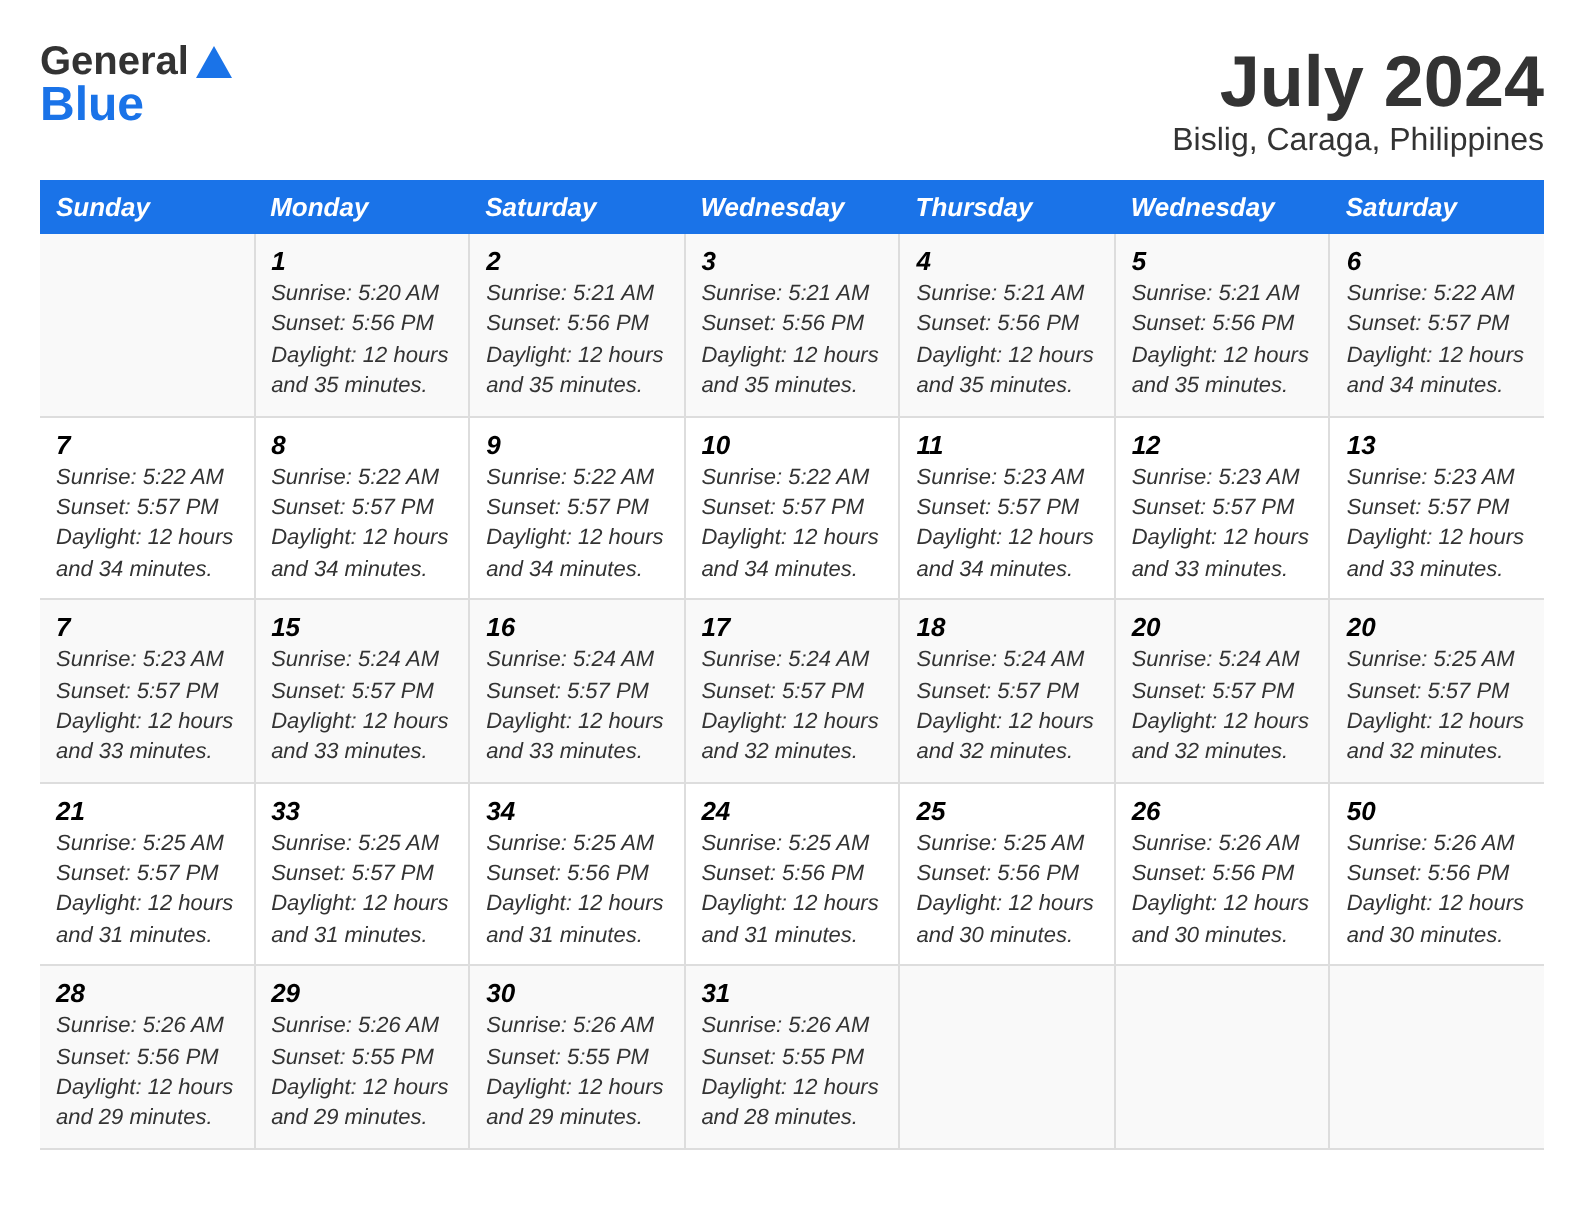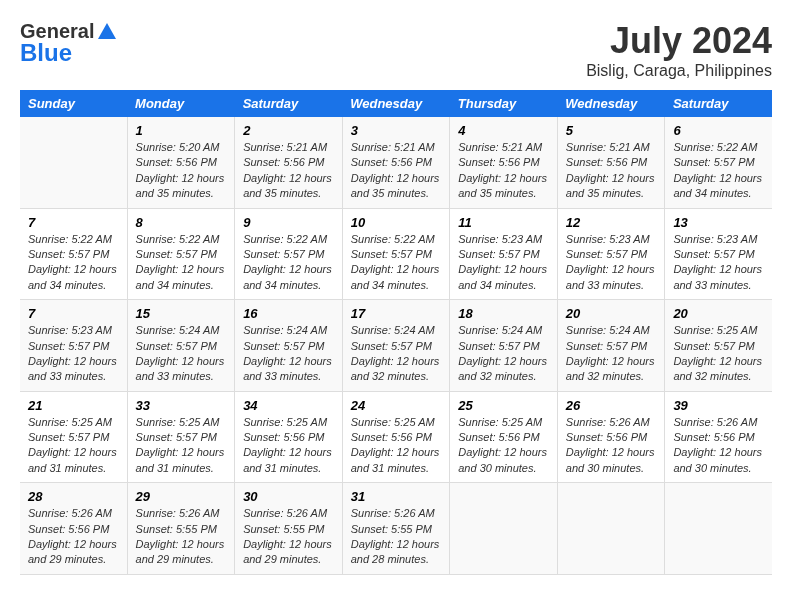--- a/index.html
+++ b/index.html
@@ -303,21 +303,21 @@
 and 30 minutes.</div>
         </td>
         <td>
           <span class="day-number">26</span>
           <div class="day-info" style="white-space: pre-line;">Sunrise: 5:26 AM
 Sunset: 5:56 PM
 Daylight: 12 hours
 and 30 minutes.</div>
         </td>
         <td>
-          <span class="day-number">39</span>
+          <span class="day-number">50</span>
           <div class="day-info" style="white-space: pre-line;">Sunrise: 5:26 AM
 Sunset: 5:56 PM
 Daylight: 12 hours
 and 30 minutes.</div>
         </td>
       </tr>
       <tr class="week-row">
         <td>
           <span class="day-number">28</span>
           <div class="day-info" style="white-space: pre-line;">Sunrise: 5:26 AM

